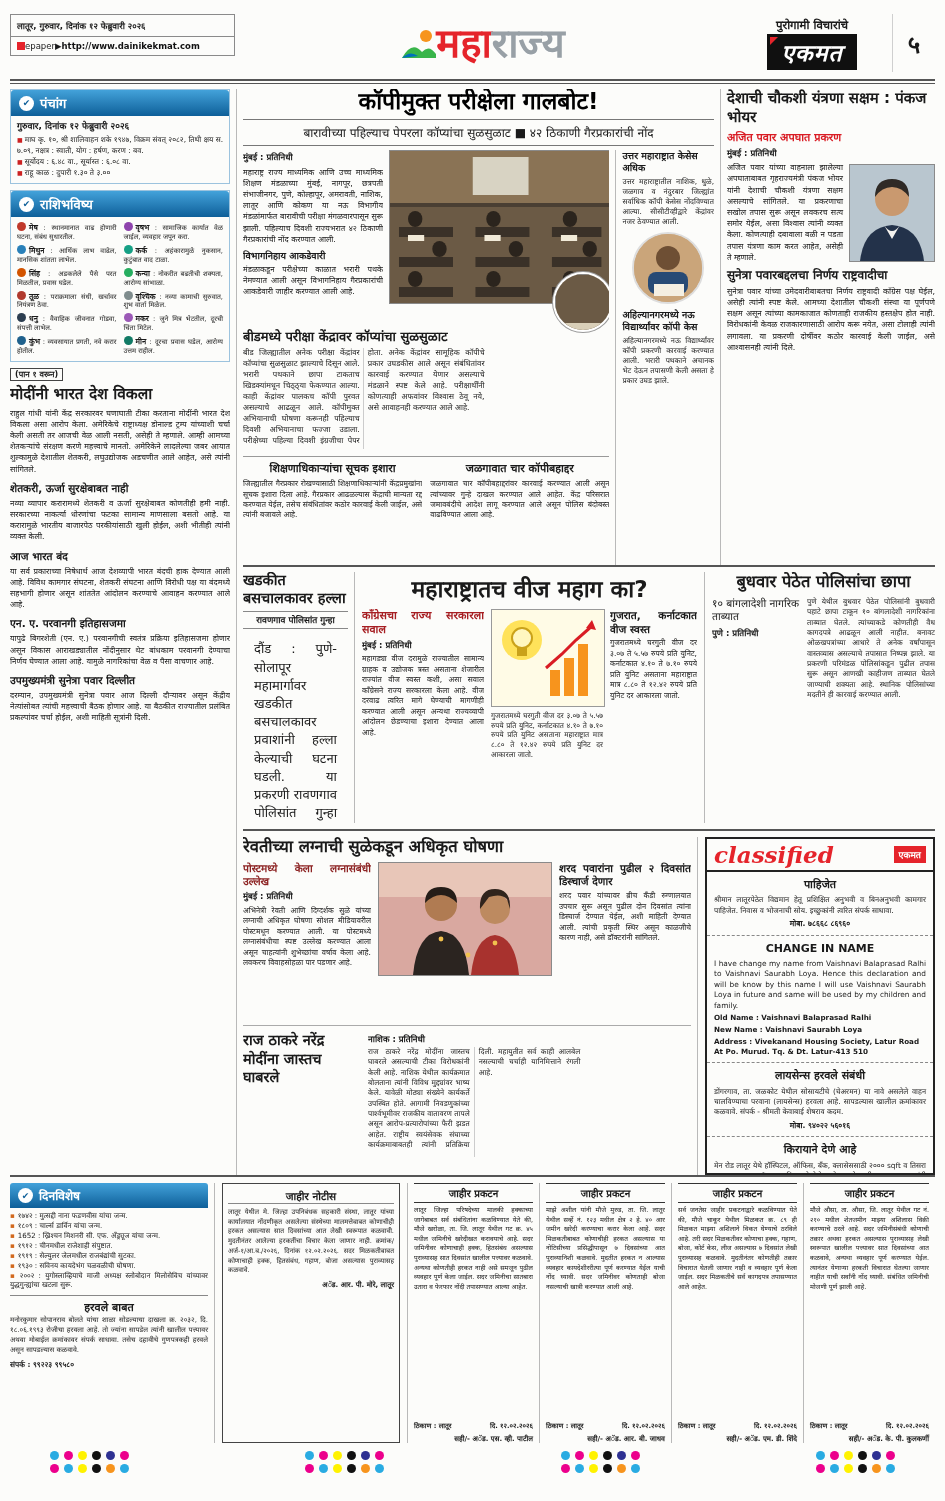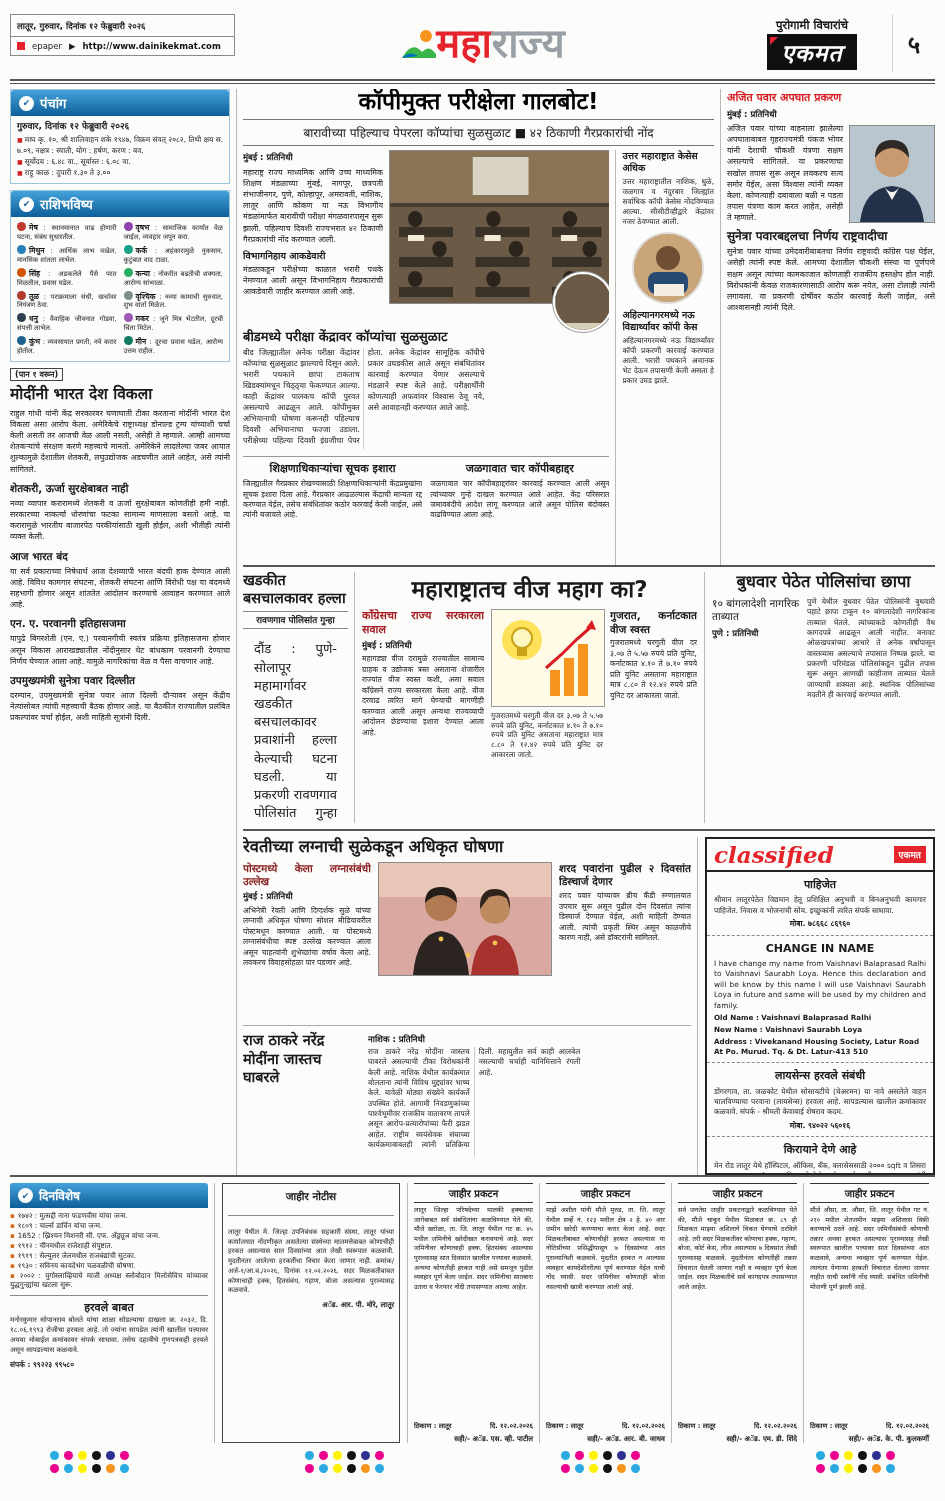--- a/index.html
+++ b/index.html
@@ -4,21 +4,21 @@
 <style>
   html,body{margin:0;padding:0;background:#d9d9d9;}
   .page{width:945px;height:1501px;margin:0 auto;background:#fcfcfa;color:#1a1a1a;
         font-family:"DejaVu Sans",sans-serif;box-sizing:border-box;padding:8px 10px 4px;
         overflow:hidden;position:relative;}
   
   .hdr{display:flex;align-items:stretch;margin-top:6px;height:58px;}
   .hdr-left{width:225px;display:flex;flex-direction:column;}
   .dateline-box{border:1px solid #8a8a8a;font-size:8.5px;font-weight:bold;padding:5px 6px;}
   .epaper-row{border:1px solid #8a8a8a;border-top:none;font-size:8.5px;padding:4px 6px;
-              display:flex;gap:7px;align-items:center;}
+              display:flex;gap:0;align-items:center;}
   .ep-sq{width:8px;height:8px;display:inline-block;}
   .ep-url{color:#111;text-decoration:none;font-weight:bold;}
   .hdr-center{flex:1;display:flex;align-items:center;justify-content:center;}
   .mast-red{color:#e5242b;font-size:40px;font-weight:800;line-height:1;}
   .mast-gray{color:#98a0a6;font-size:40px;font-weight:800;line-height:1;text-shadow:0 1px 0 #fff;}
   .hdr-right{width:160px;display:flex;flex-direction:column;align-items:center;justify-content:center;}
   .tagline{font-size:11.5px;font-weight:800;margin-bottom:2px;}
   .brand-box{background:#101010;color:#fff;font-weight:800;font-style:italic;font-size:23px;
              padding:2px 14px;position:relative;letter-spacing:1px;}
   .brand-box::after{content:"";position:absolute;left:3px;top:3px;border-left:8px solid #e5242b;
@@ -133,21 +133,21 @@
   .bottom-band{height:268px;display:flex;gap:7px;border-top:2px solid #555;padding-top:6px;
                box-sizing:border-box;overflow:hidden;}
   .bb-col1{width:205px;border-right:1px solid #b9b9b9;padding-right:6px;box-sizing:border-box;overflow:hidden;}
   .dinv-list{list-style:none;margin:3px 0 5px;padding:0;font-size:7.1px;line-height:1.4;text-align:justify;}
   .dinv-list li::before{content:"▪";color:#d2691e;margin-right:3px;}
   .harvale{border-top:1px solid #888;padding-top:3px;}
   .harvale h4{text-align:center;font-size:11px;margin:0 0 2px;}
   .harvale p{font-size:7px;line-height:1.42;text-align:justify;margin:0;}
   .contact{font-weight:800;font-size:7.4px;margin-top:3px;}
   .bb-notice{width:178px;border:1.5px solid #444;padding:5px;box-sizing:border-box;overflow:hidden;}
-  .bb-notice h4{text-align:center;font-size:10.5px;margin:0 0 12px;border-bottom:1px solid #888;padding-bottom:12px;}
+  .bb-notice h4{text-align:center;font-size:10.5px;margin:0 0 4px;border-bottom:1px solid #888;padding-bottom:0;}
   .bb-notice p{font-size:6.7px;line-height:1.45;text-align:justify;margin:0;}
   .sign{font-size:7px;font-weight:800;text-align:right;margin-top:4px;}
   .notice-col{flex:1;border-left:1px solid #b9b9b9;padding:0 6px;box-sizing:border-box;overflow:hidden;
               display:flex;flex-direction:column;}
   .notice-col h4{text-align:center;font-size:10px;margin:0 0 3px;border-top:1.5px solid #333;
                  border-bottom:1.5px solid #333;padding:2px 0;}
   .notice-col p{font-size:6.5px;line-height:1.48;text-align:justify;margin:0;flex:1;overflow:hidden;}
   .notice-foot{display:flex;justify-content:space-between;font-size:6.7px;font-weight:800;margin-top:3px;}
   
   .regmarks{height:38px;display:flex;align-items:center;justify-content:space-between;padding:0 40px;}
@@ -350,20 +350,21 @@
                 <rect x="14" y="38" width="40" height="22" rx="8" fill="#274a75"></rect>
                 <rect x="20" y="50" width="30" height="12" fill="#f4efe2"></rect>
               </svg>
               <h3 class="narrow-head">अहिल्यानगरमध्ये नऊ विद्यार्थ्यांवर कॉपी केस</h3>
               <span>अहिल्यानगरमध्ये नऊ विद्यार्थ्यांवर कॉपी प्रकरणी कारवाई करण्यात आली. भरारी पथकाने अचानक भेट देऊन तपासणी केली असता हे प्रकार उघड झाले.</span>
             </div>
           </div>
         </div>
 
         <aside class="bhoyar">
+          <h2>देशाची चौकशी यंत्रणा सक्षम : पंकज भोयर</h2>
           <div class="kicker-red">अजित पवार अपघात प्रकरण</div>
           <div class="byline">मुंबई : प्रतिनिधी</div>
           <svg class="bh-photo" viewBox="0 0 84 96">
             <rect width="84" height="96" fill="#b9c6cf"></rect>
             <circle cx="42" cy="34" r="17" fill="#c9996f"></circle>
             <path d="M25 32 Q25 14 42 14 Q59 14 59 32 Q52 22 42 22 Q32 22 25 32Z" fill="#2f2a26"></path>
             <path d="M10 96 Q14 62 42 60 Q70 62 74 96 Z" fill="#23324a"></path>
             <path d="M34 60 L42 74 L50 60 Q46 66 42 66 Q38 66 34 60Z" fill="#f4f2ee"></path>
           </svg>
           <span>अजित पवार यांच्या वाहनाला झालेल्या अपघाताबाबत गृहराज्यमंत्री पंकज भोयर यांनी देशाची चौकशी यंत्रणा सक्षम असल्याचे सांगितले. या प्रकरणाचा सखोल तपास सुरू असून लवकरच सत्य समोर येईल, असा विश्वास त्यांनी व्यक्त केला. कोणत्याही दबावाला बळी न पडता तपास यंत्रणा काम करत आहेत, असेही ते म्हणाले.</span>

